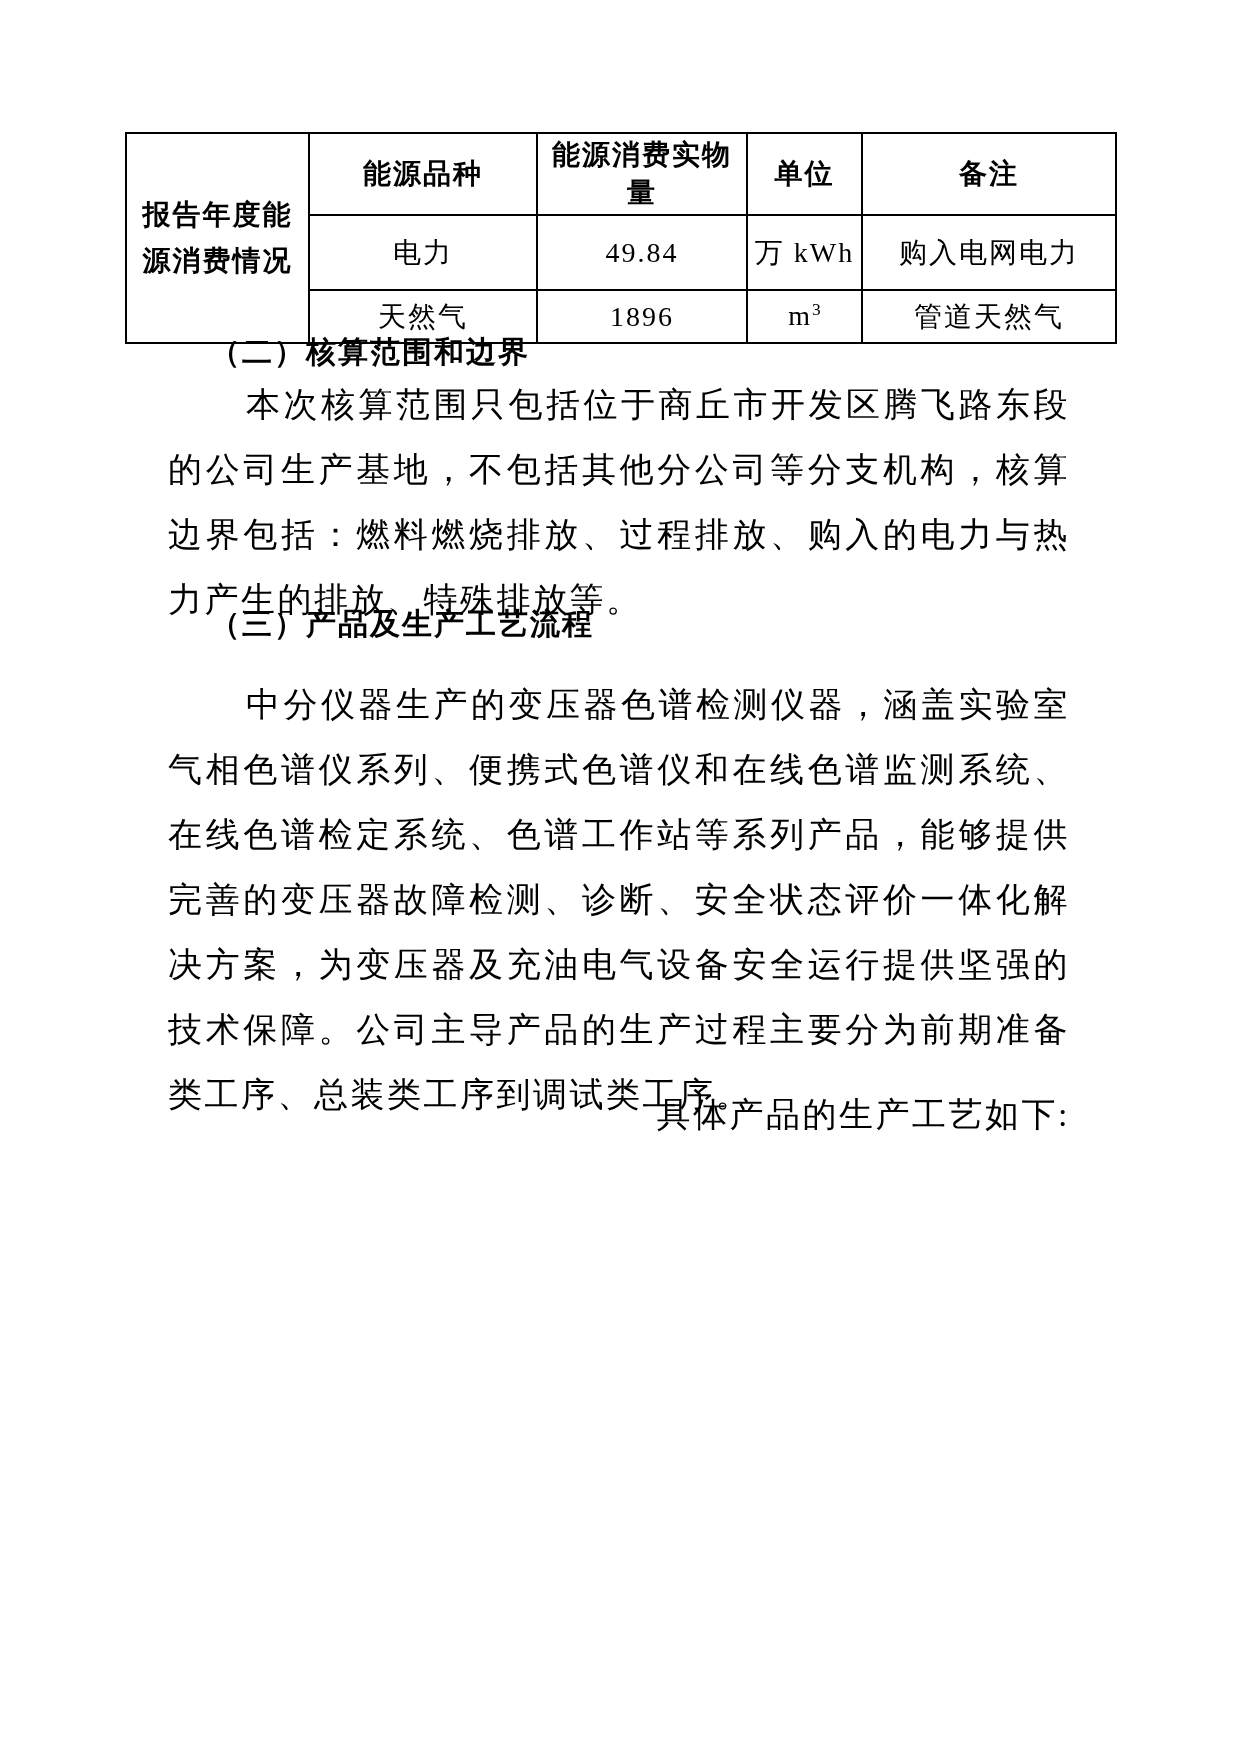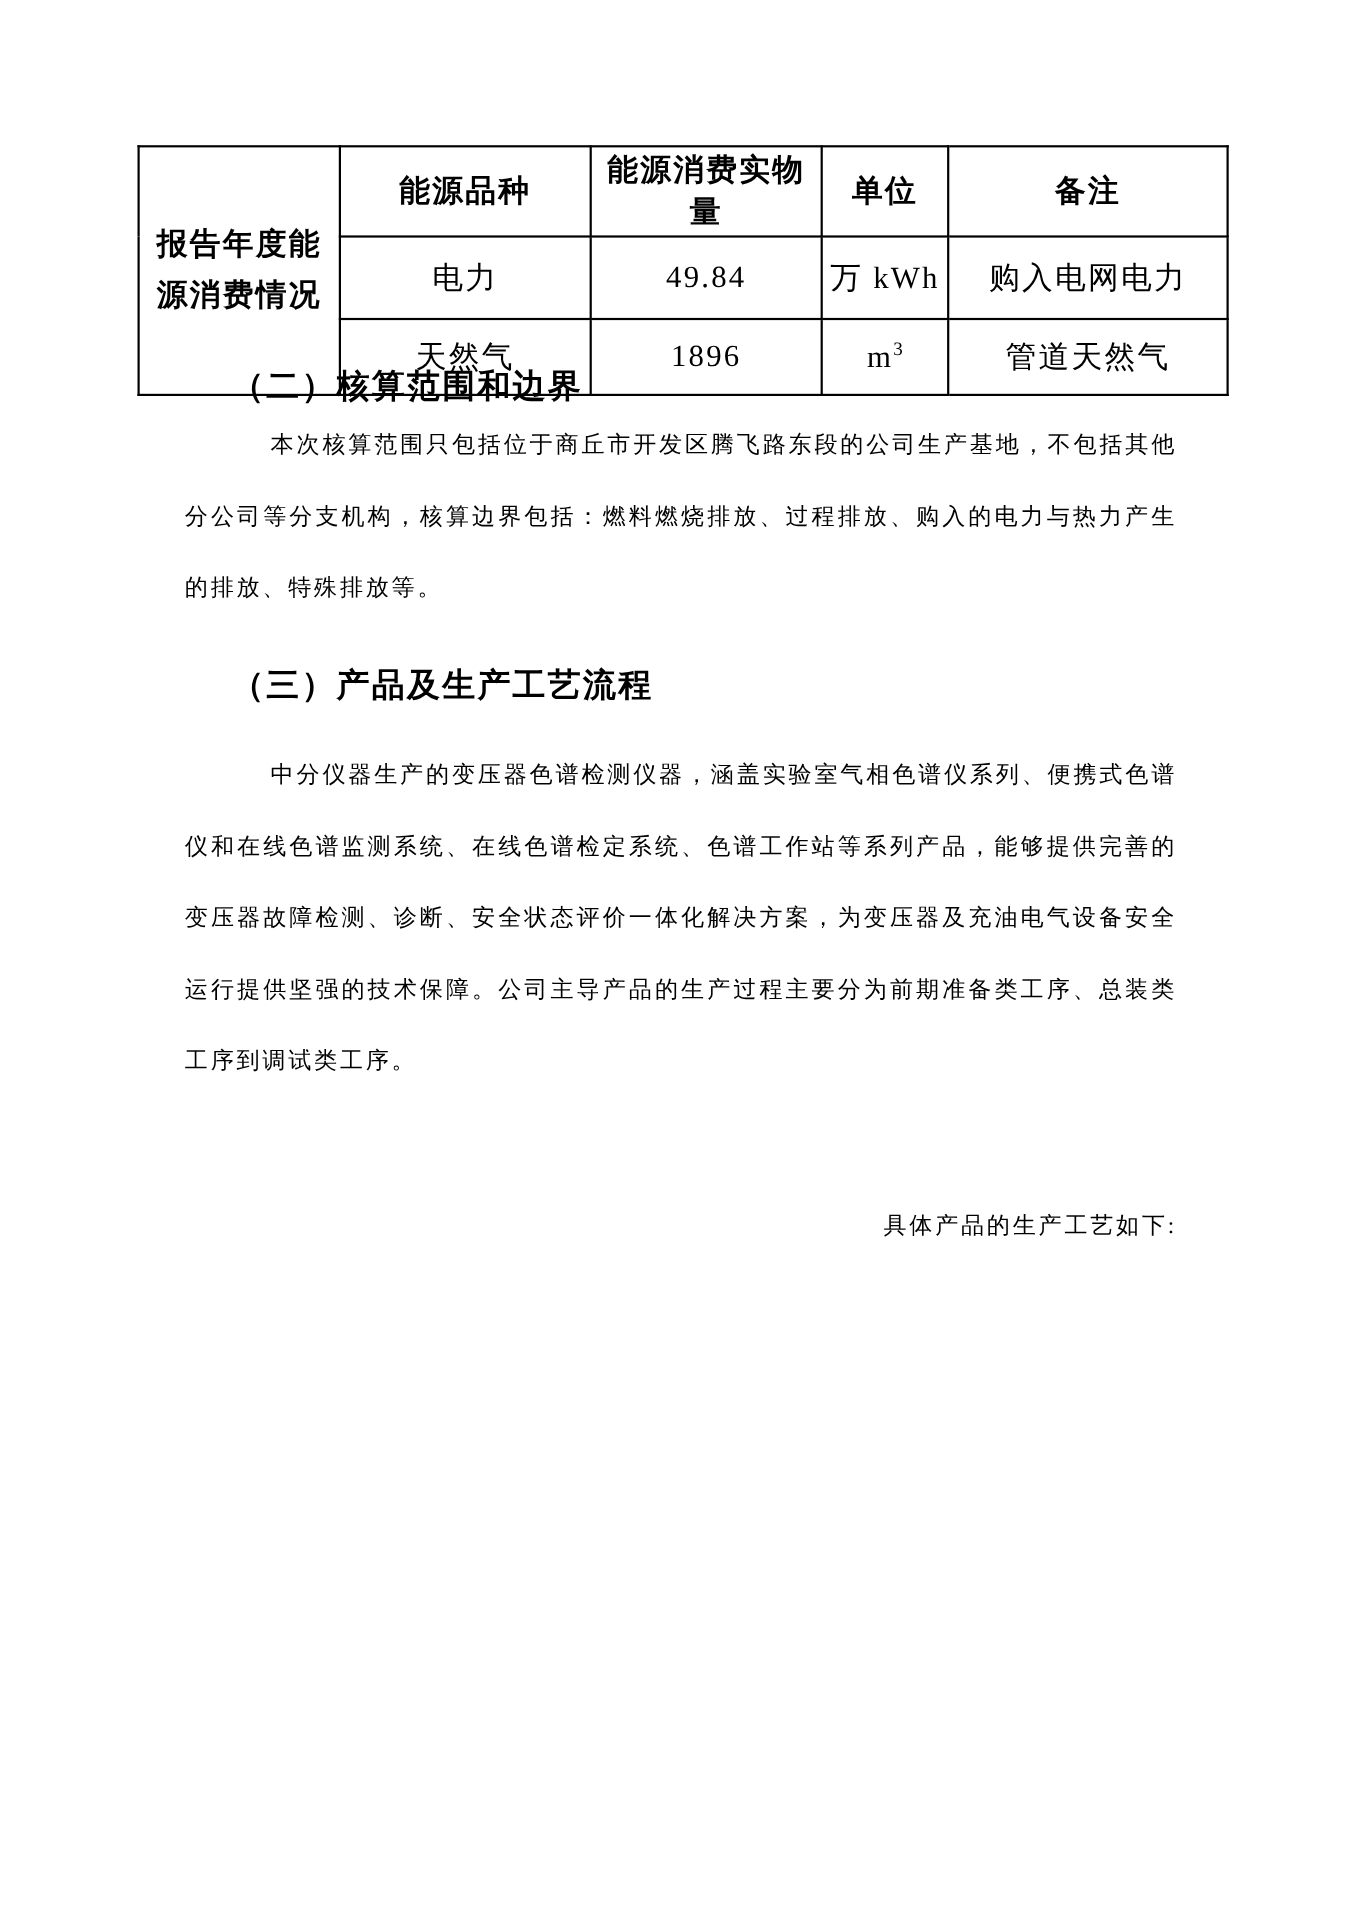--- a/index.html
+++ b/index.html
@@ -26,21 +26,21 @@
   table.energy-table td {
     border: 2px solid #000000;
     text-align: center;
     vertical-align: middle;
     padding: 2px 4px;
     font-size: 28px;
     letter-spacing: 2px;
   }
   tr.hdr-row   { height: 58px; }
   tr.data-row1 { height: 75px; }
-  tr.data-row2 { height: 69px; }
+  tr.data-row2 { height: 53px; }
   td.col-hdr { font-weight: bold; }
   td.row-hdr {
     font-weight: bold;
     font-size: 27px;
     line-height: 1.65;
     padding: 0 14px;
   }
   .unit-sup {
     font-size: 0.62em;
     vertical-align: super;
@@ -57,21 +57,21 @@
     font-weight: bold;
     letter-spacing: 2px;
     line-height: 36px;
     white-space: nowrap;
     margin-top: 12px;
   }
   .body-para {
     position: absolute;
     left: 168px;
     width: 902px;
-    font-size: 21px;
+    font-size: 34px;
     line-height: 65px;
     letter-spacing: 2.5px;
     text-align: justify;
     text-indent: 78px;
   }
   #heading-1 { top: 322px; }
   #para-1    { top: 372px; }
   #heading-2 { top: 594px; }
   #para-2    { top: 672px; }
   #para-3    { top: 1082px; text-align: right; }

